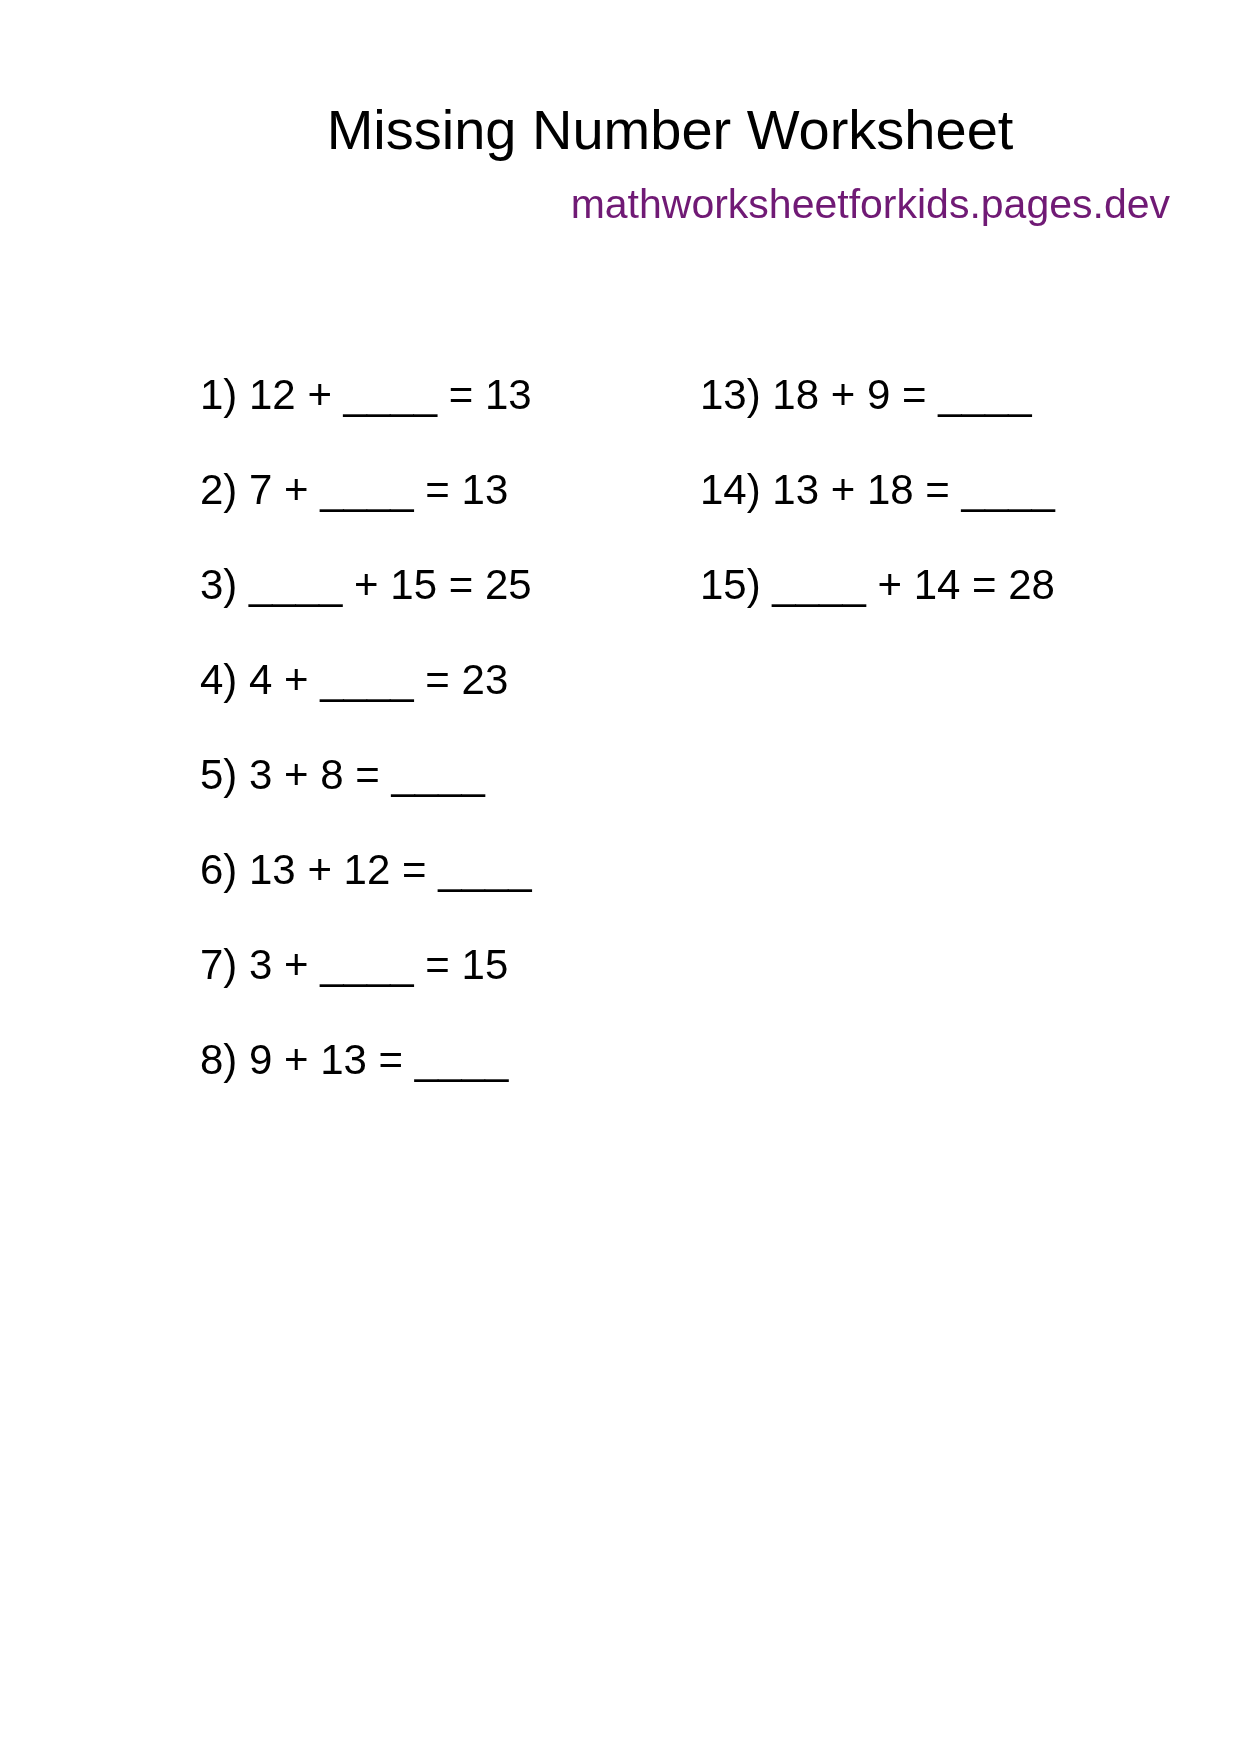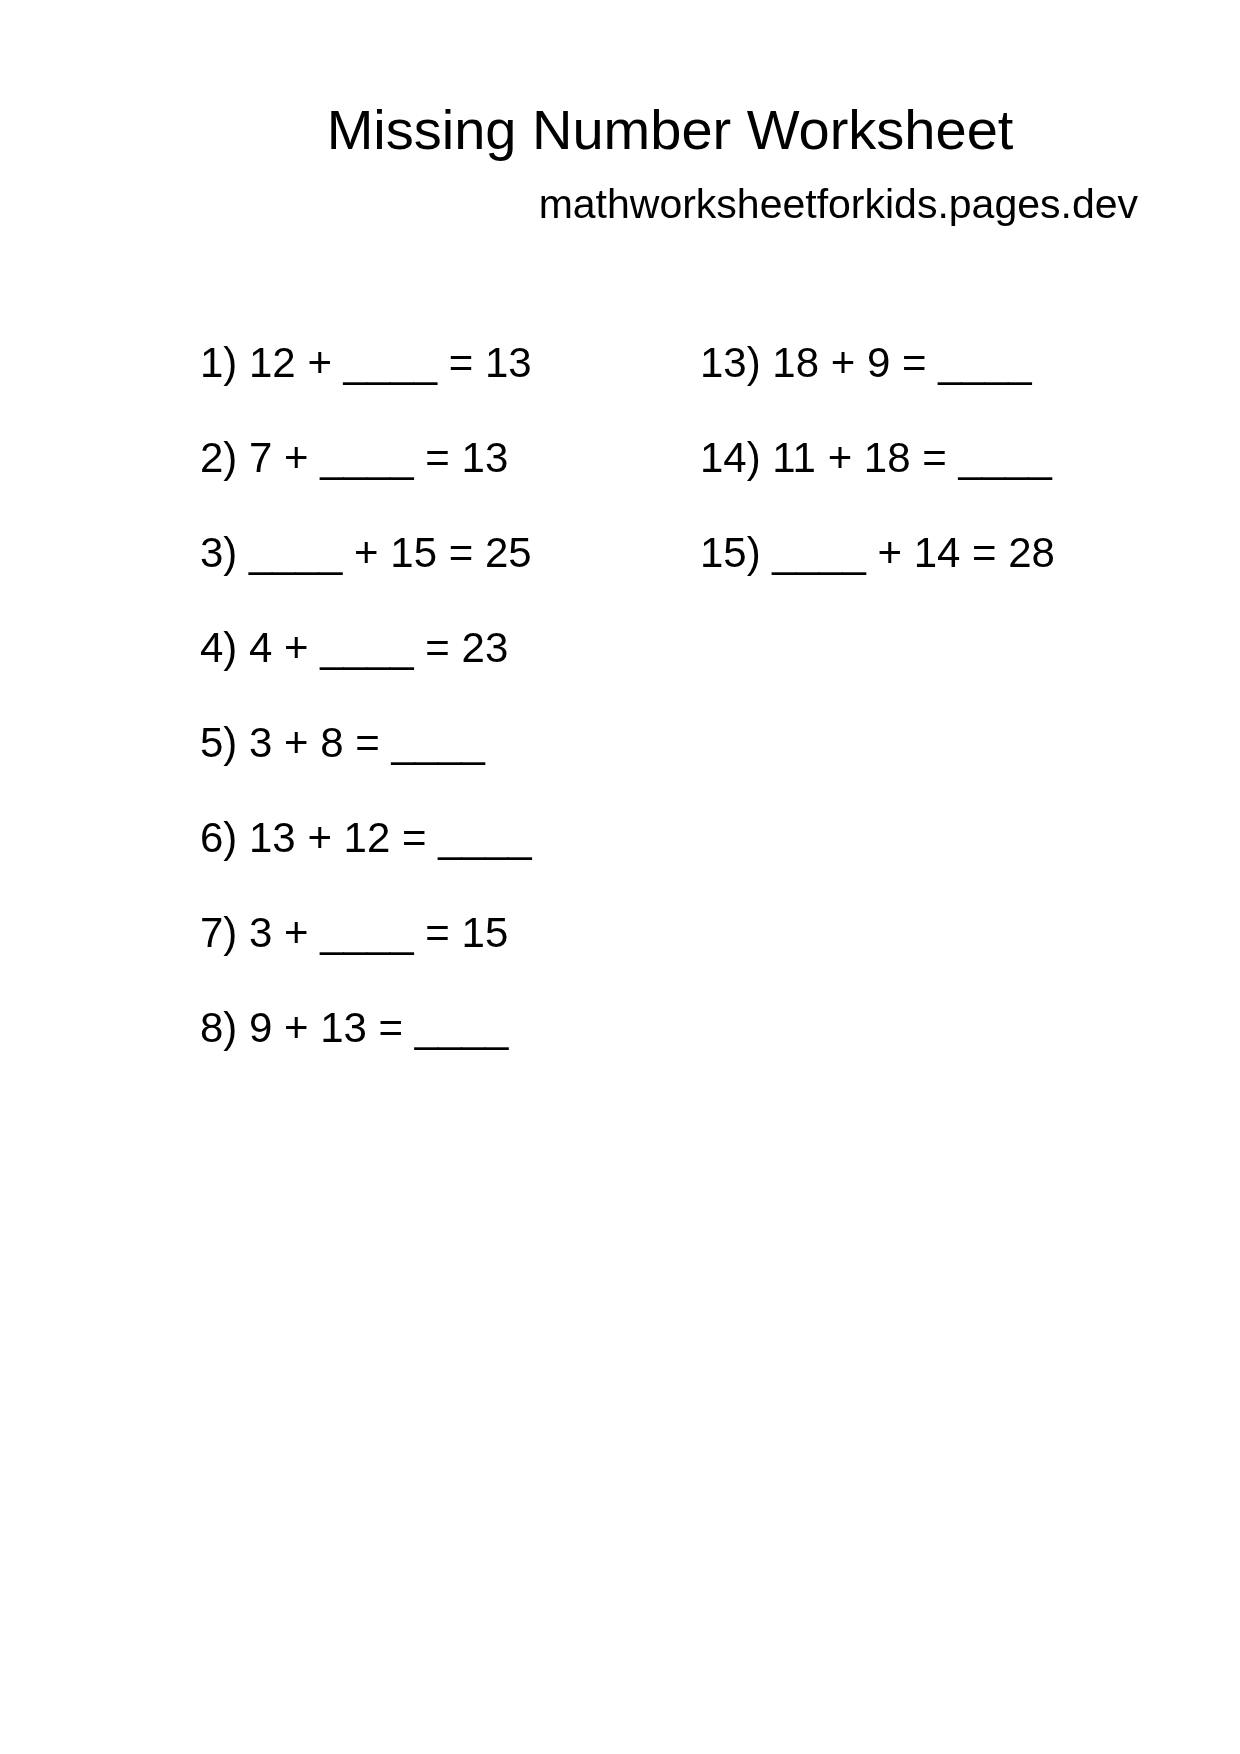--- a/index.html
+++ b/index.html
@@ -1,22 +1,22 @@
 <!DOCTYPE html>
 <html><head>
 <meta charset="utf-8">
 <style>
   html, body { margin:0; padding:0; background:#ffffff; }
   body { width:1240px; height:1754px; position:relative; overflow:hidden;
          font-family:"Liberation Sans", sans-serif; color:#000; }
   .title { position:absolute; left:0; width:1340px; top:98px; text-align:center;
            font-size:56px; line-height:64px; white-space:nowrap; }
-  .site { position:absolute; right:102px; top:180px; font-size:41px; line-height:48px;
-          color:#000000; white-space:nowrap; }
-  .col { position:absolute; top:338px; }
+  .site { position:absolute; right:70px; top:180px; font-size:41px; line-height:48px;
+          color:#701a75; white-space:nowrap; }
+  .col { position:absolute; top:370px; }
   .col.left { left:200px; }
   .col.right { left:700px; }
   .problem { height:95px; font-size:42px; line-height:50px; white-space:nowrap; }
 </style>
 </head>
 <body>
 
 <div class="title">Missing Number Worksheet</div>
 <div class="site">mathworksheetforkids.pages.dev</div>
 
@@ -26,15 +26,15 @@
   <div class="problem">3) ____ + 15 = 25</div>
   <div class="problem">4) 4 + ____ = 23</div>
   <div class="problem">5) 3 + 8 = ____</div>
   <div class="problem">6) 13 + 12 = ____</div>
   <div class="problem">7) 3 + ____ = 15</div>
   <div class="problem">8) 9 + 13 = ____</div>
 </div>
 
 <div class="col right">
   <div class="problem">13) 18 + 9 = ____</div>
-  <div class="problem">14) 11 + 18 = ____</div>
+  <div class="problem">14) 13 + 18 = ____</div>
   <div class="problem">15) ____ + 14 = 28</div>
 </div>
 
 </body></html>

